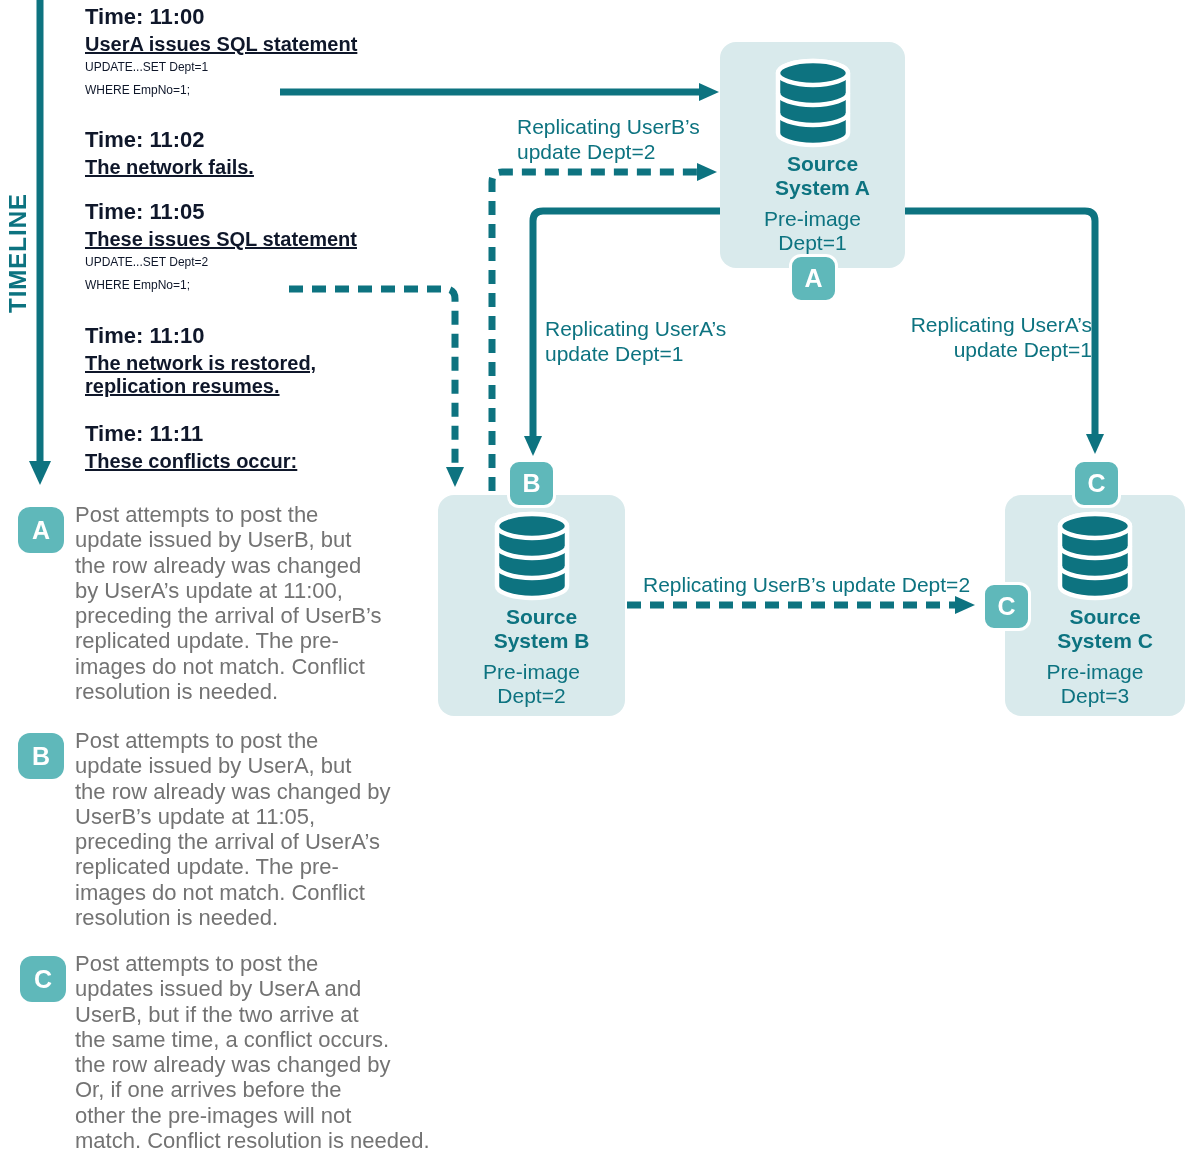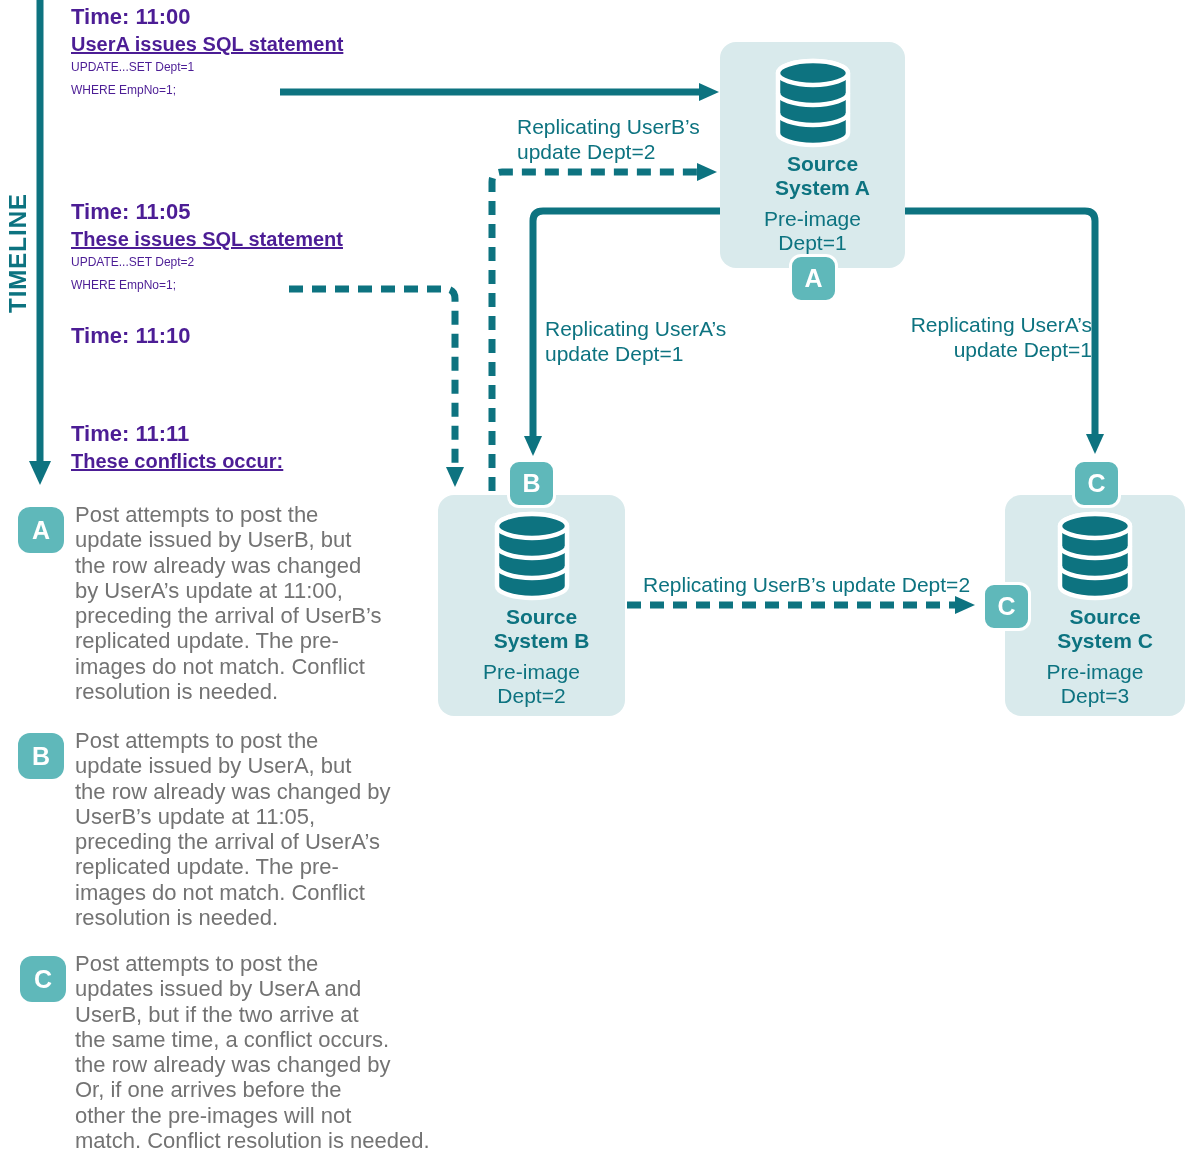--- a/index.html
+++ b/index.html
@@ -10,21 +10,21 @@
   .overlay{position:absolute;left:0;top:0;width:1190px;height:1156px;}
 
   
   .timeline-label{
     position:absolute;left:-53px;top:240px;width:140px;height:26px;
     text-align:center;transform:rotate(-90deg);
     color:#0d7380;font-size:24px;font-weight:bold;letter-spacing:1px;
   }
 
   
-  .event{position:absolute;left:71px;color:#4c1d95;}
+  .event{position:absolute;left:85px;color:#0f172a;}
   .ev-time{font-size:22px;font-weight:bold;line-height:25px;margin-bottom:4px;}
   .ev-bold{font-size:20px;font-weight:bold;line-height:23px;white-space:pre-line;text-decoration:underline;}
   .ev-code{font-size:12px;line-height:23px;white-space:pre-line;}
   .ev0{top:4px}.ev1{top:127px}.ev2{top:199px}.ev3{top:323px}.ev4{top:421px}
 
   
   .sysbox{
     position:absolute;background:#d9eaec;border-radius:16px;
     text-align:center;color:#0d7380;
   }
@@ -90,28 +90,34 @@
   </svg>
 
   <div class="timeline-label">TIMELINE</div>
 
   <div class="event ev0">
     <div class="ev-time">Time: 11:00</div>
     <div class="ev-bold">UserA issues SQL statement</div>
     <div class="ev-code">UPDATE...SET Dept=1
 WHERE EmpNo=1;</div>
   </div>
+  <div class="event ev1">
+    <div class="ev-time">Time: 11:02</div>
+    <div class="ev-bold">The network fails.</div>
+  </div>
   <div class="event ev2">
     <div class="ev-time">Time: 11:05</div>
     <div class="ev-bold">These issues SQL statement</div>
     <div class="ev-code">UPDATE...SET Dept=2
 WHERE EmpNo=1;</div>
   </div>
   <div class="event ev3">
     <div class="ev-time">Time: 11:10</div>
+    <div class="ev-bold">The network is restored,
+replication resumes.</div>
   </div>
   <div class="event ev4">
     <div class="ev-time">Time: 11:11</div>
     <div class="ev-bold">These conflicts occur:</div>
   </div>
 
   <div class="sysbox box-a">
     <svg class="db-icon" width="92" height="90" viewBox="0 0 92 90" xmlns="http://www.w3.org/2000/svg">
       <g fill="#0d7380" stroke="#ffffff" stroke-width="4.5">
         <path d="M11 15 a35 12 0 0 1 70 0 v60 a35 12 0 0 1 -70 0 z"></path>

